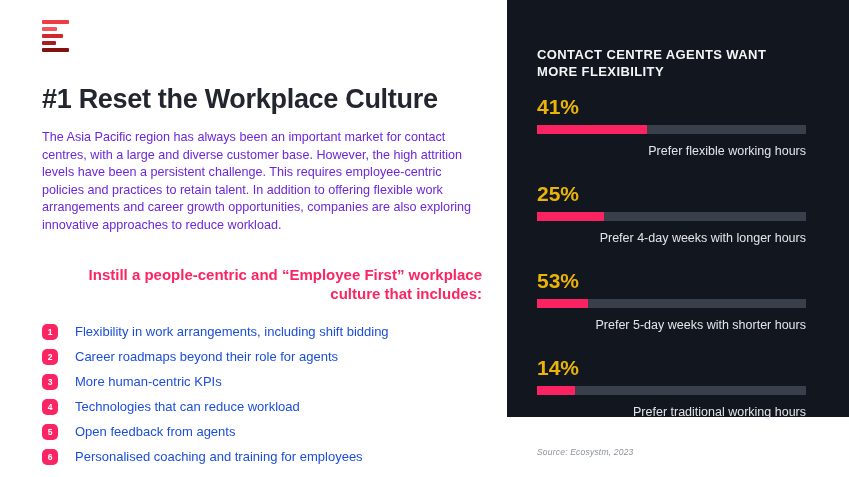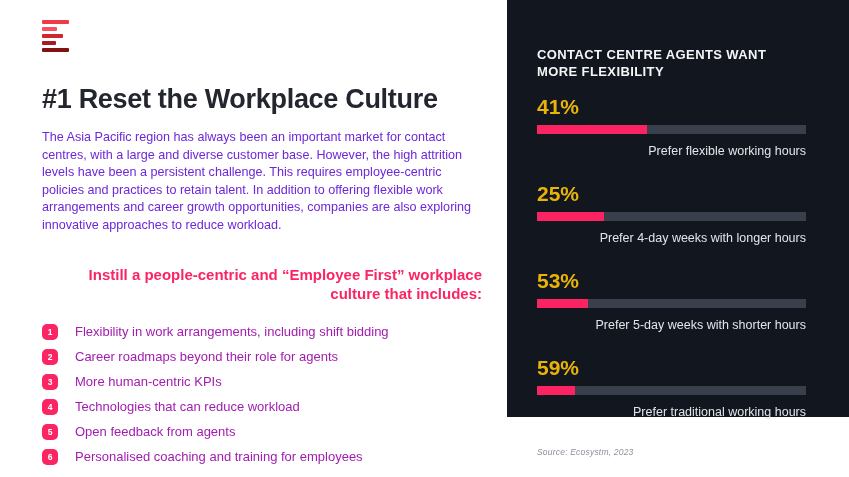--- a/index.html
+++ b/index.html
@@ -51,21 +51,21 @@
     margin-bottom: 9px;
   }
   .badge {
     flex: 0 0 16px;
     width: 16px; height: 16px; border-radius: 5px;
     background: #fb2564;
     color: #ffffff; font-size: 8.5px; font-weight: 700;
     display: flex; align-items: center; justify-content: center;
     margin-right: 17px;
   }
-  .li-text { font-size: 13px; color: #a21caf; line-height: 16px; }
+  .li-text { font-size: 13px; color: #1d4ed8; line-height: 16px; }
   
   .panel {
     position: absolute; left: 507px; top: 0;
     width: 342px; height: 417px;
     background: #12161f;
     padding: 46px 43px 0 30px;
     color: #f2f3f5;
   }
   .panel-title {
     font-size: 13px; font-weight: 700; letter-spacing: 0.4px;
@@ -165,21 +165,21 @@
 
   <div class="stat">
     <div class="stat-pct">53%</div>
     <div class="stat-track">
       <div class="stat-fill" style="width: 19%;"></div>
     </div>
     <div class="stat-label">Prefer 5-day weeks with shorter hours</div>
   </div>
 
   <div class="stat">
-    <div class="stat-pct">59%</div>
+    <div class="stat-pct">14%</div>
     <div class="stat-track">
       <div class="stat-fill" style="width: 14%;"></div>
     </div>
     <div class="stat-label">Prefer traditional working hours</div>
   </div>
 
   <div class="source-note">Source: Ecosystm, 2023</div>
 </div>
 
 </body></html>

